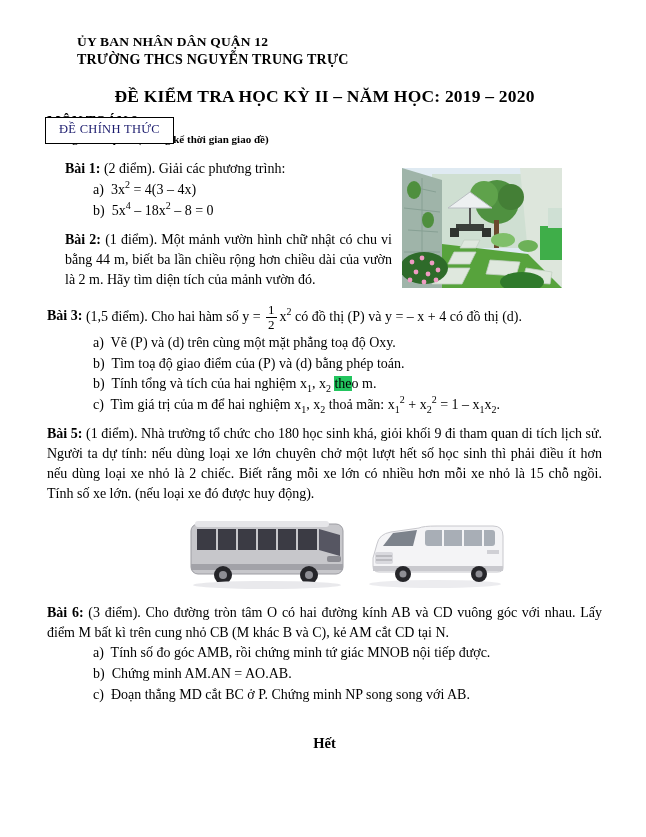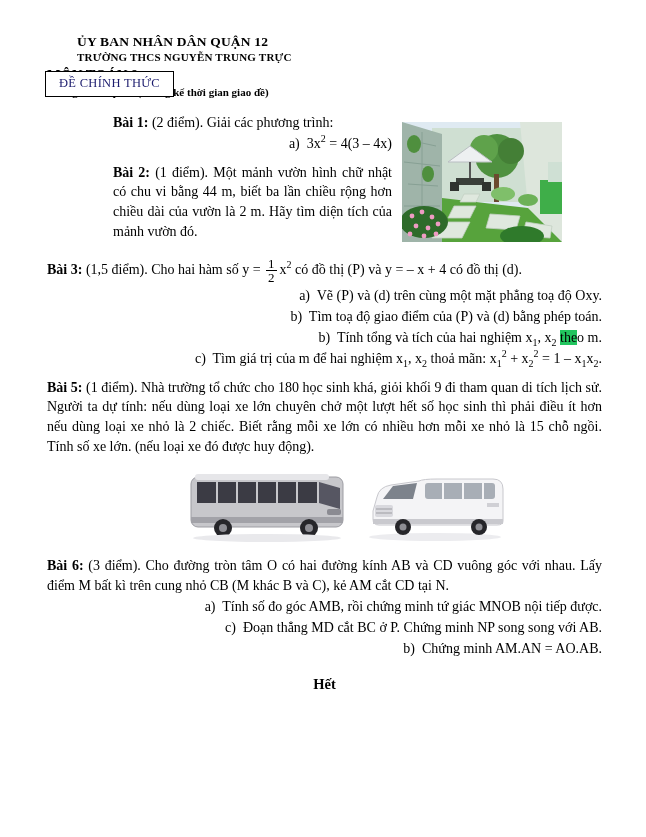--- a/index.html
+++ b/index.html
@@ -4,59 +4,60 @@
 <style>
   html,body{margin:0;padding:0;background:#ffffff;}
   body{
     width:646px;height:837px;overflow:hidden;
     font-family:"Liberation Serif","DejaVu Serif",serif;
     color:#000;font-size:14px;line-height:1.42;
   }
   .page{width:646px;height:674px;position:relative;box-sizing:border-box;padding:34px 44px 0 47px;}
   .org{margin-left:30px;line-height:1.25;}
   .org-line1{font-weight:bold;font-size:13.5px;letter-spacing:.2px;}
-  .org-line2{font-weight:bold;font-size:11px;letter-spacing:.2px;}
+  .org-line2{font-weight:bold;font-size:14px;letter-spacing:.2px;}
   h1.title{font-size:17.5px;font-weight:bold;text-align:center;margin:16px 0 2px 0;letter-spacing:.2px;}
   .subject-row{position:relative;margin-bottom:12px;}
   .subject{font-weight:bold;font-size:14.5px;}
   .duration{font-weight:bold;font-size:11px;}
   .official-box{
     position:absolute;left:-2px;top:6px;
     border:1.6px solid #000;padding:3px 13px 4px 13px;
     font-size:12.5px;letter-spacing:.3px;color:#1c1c6e;background:#fff;
   }
   .prob{margin:9px 0 1px 0;text-align:justify;}
   .prob b{font-weight:bold;}
   .items{padding-left:46px;}
   .sec1 .items{padding-left:28px;}
-  .item-line{margin:0 0 1px 0;text-align:right;}
+  .item-line{margin:0 0 1px 0;}
   .sec1{margin-left:18px;}
-  .sec1 .prob{text-align:justify;margin-left:48px;}
+  .sec1 .prob{text-align:justify;}
   figure{margin:0;padding:0;}
   .garden-fig{float:right;width:160px;height:120px;margin:9px 40px 6px 10px;}
   .clear{clear:both;}
   .buses-fig{width:322px;height:82px;margin:8px 0 2px 140px;}
   sup{font-size:10px;vertical-align:super;line-height:0;}
   sub{font-size:10px;vertical-align:sub;line-height:0;}
   .frac{display:inline-block;vertical-align:middle;text-align:center;line-height:1.05;margin:0 3px 0 2px;font-size:13px;}
   .frac .num{display:block;border-bottom:1px solid #000;padding:0 2px 0;}
   .frac .den{display:block;padding-top:0;}
   .sel{background:#22c55e;}
-  .end-label{text-align:center;font-weight:bold;font-size:14.5px;margin-top:16px;}
+  .end-label{text-align:center;font-weight:bold;font-size:14.5px;margin-top:28px;}
 </style>
 </head>
 <body>
 
 <div class="page">
 
   <div class="org">
     <div class="org-line1">ỦY BAN NHÂN DÂN QUẬN 12</div>
     <div class="org-line2">TRƯỜNG THCS NGUYỄN TRUNG TRỰC</div>
   </div>
 
+  <h1 class="title">ĐỀ KIỂM TRA HỌC KỲ II – NĂM HỌC: 2019 – 2020</h1>
 
   <div class="subject-row">
     <div class="official-box">
       <span>ĐỀ CHÍNH THỨC</span>
     </div>
     <div class="subject">MÔN TOÁN 9</div>
     <div class="duration">Thời gian: 90 phút (không kể thời gian giao đề)</div>
   </div>
 
   <div class="sec1">
@@ -108,20 +109,21 @@
         </g>
         <ellipse cx="120" cy="114" rx="22" ry="10" fill="#2f7a2b"></ellipse>
         <ellipse cx="101" cy="72" rx="12" ry="7" fill="#7fbf6a"></ellipse>
         <ellipse cx="126" cy="78" rx="10" ry="6" fill="#6db158"></ellipse>
       </svg>
     </figure>
 
     <p class="prob"><b>Bài 1:</b><span> (2 điểm). Giải các phương trình:</span></p>
     <div class="items">
       <div class="item-line">a)&nbsp; 3x<sup>2</sup> = 4(3 – 4x)</div>
+      <div class="item-line">b)&nbsp; 5x<sup>4</sup> – 18x<sup>2</sup> – 8 = 0</div>
     </div>
 
     <p class="prob"><b>Bài 2:</b><span> (1 điểm). Một mảnh vườn hình chữ nhật có chu vi bằng 44 m, biết ba lần chiều rộng hơn chiều dài của vườn là 2 m. Hãy tìm diện tích của mảnh vườn đó.</span></p>
 
     <div class="clear"></div>
   </div>
 
   <p class="prob"><b>Bài 3:</b><span> (1,5 điểm). Cho hai hàm số y = <span class="frac"><span class="num">1</span><span class="den">2</span></span>x<sup>2</sup> có đồ thị (P) và y = – x + 4 có đồ thị (d).</span></p>
   <div class="items">
     <div class="item-line">a)&nbsp; Vẽ (P) và (d) trên cùng một mặt phẳng toạ độ Oxy.</div>
@@ -180,19 +182,19 @@
         <circle cx="292" cy="62" r="8" fill="#26262a"></circle>
           <circle cx="292" cy="62" r="3.5" fill="#8e8e94"></circle>
         <rect x="300" y="38" width="12" height="4" fill="#d0d0d5"></rect>
       </g>
     </svg>
   </figure>
 
   <p class="prob"><b>Bài 6:</b><span> (3 điểm). Cho đường tròn tâm O có hai đường kính AB và CD vuông góc với nhau. Lấy điểm M bất kì trên cung nhỏ CB (M khác B và C), kẻ AM cắt CD tại N.</span></p>
   <div class="items">
     <div class="item-line">a)&nbsp; Tính số đo góc AMB, rồi chứng minh tứ giác MNOB nội tiếp được.</div>
+    <div class="item-line">b)&nbsp; Chứng minh AM.AN = AO.AB.</div>
     <div class="item-line">c)&nbsp; Đoạn thẳng MD cắt BC ở P. Chứng minh NP song song với AB.</div>
-    <div class="item-line">b)&nbsp; Chứng minh AM.AN = AO.AB.</div>
   </div>
 
   <div class="end-label">Hết</div>
 
 </div>
 
 </body></html>

